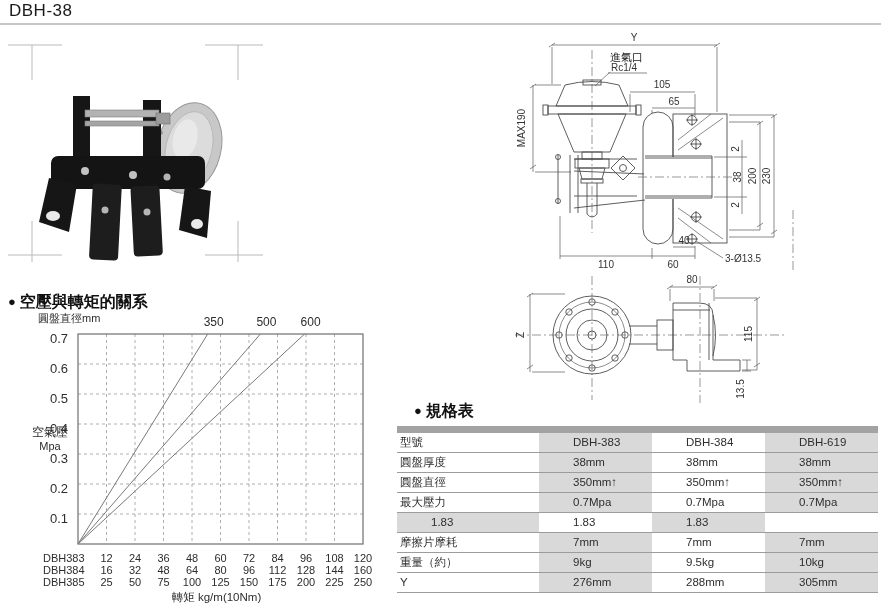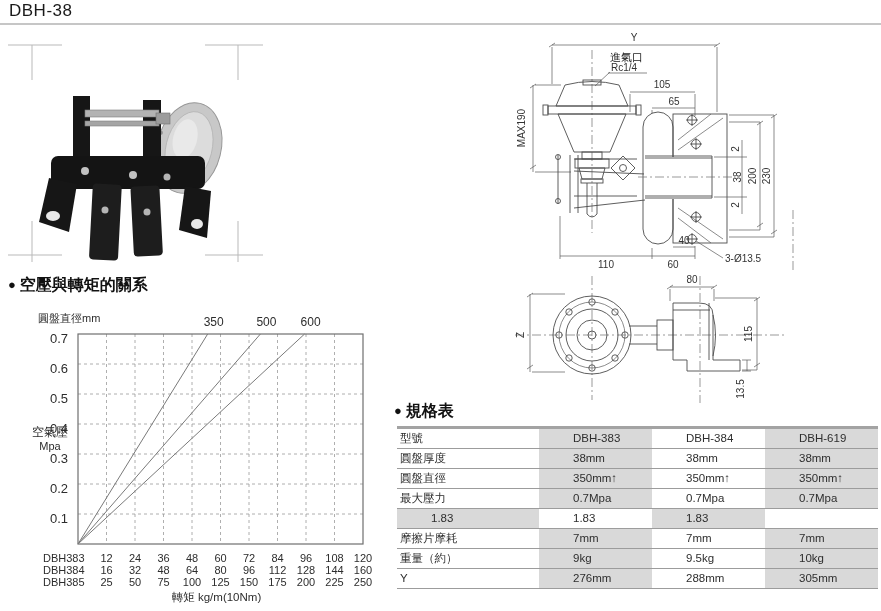--- a/index.html
+++ b/index.html
@@ -3,36 +3,36 @@
 <meta charset="utf-8">
 <style>
   html,body{margin:0;padding:0;background:#fff;}
   .page{position:relative;width:881px;height:611px;background:#ffffff;overflow:hidden;
         font-family:"Liberation Sans",sans-serif;color:#111;}
   .abs{position:absolute;}
   #page-title{left:9px;top:1px;font-size:17px;font-weight:500;letter-spacing:.5px;color:#1a1a1a;}
   #title-rule{left:0;top:23px;width:881px;height:2px;background:#c6c6c6;}
   .section-header{font-size:16px;font-weight:700;color:#111;white-space:nowrap;}
   .section-header .bullet{font-size:13px;vertical-align:1px;margin-right:4px;}
-  #chart-header{left:8px;top:275px;}
-  #table-header{left:394px;top:401px;font-family:Liberation Serif, serif;}
+  #chart-header{left:8px;top:292px;}
+  #table-header{left:414px;top:401px;font-family:Liberation Serif, serif;}
   
   svg text{font-family:"Liberation Sans",sans-serif;fill:#2d2d2d;}
   .grid{stroke:#9b9b9b;stroke-width:.8;stroke-dasharray:3 3;}
   .plotborder{fill:none;stroke:#6f6f6f;stroke-width:1.2;}
   .curve{stroke:#7a7a7a;stroke-width:1;}
   
   .dline{stroke:#4c4c4c;stroke-width:.9;fill:none;}
   .dthin{stroke:#5a5a5a;stroke-width:.7;fill:none;}
   .cline{stroke:#6f6f6f;stroke-width:.7;fill:none;stroke-dasharray:9 3 2 3;}
   .dtext{font-size:10px;fill:#333;}
   .dtext-cjk{font-size:11px;fill:#222;}
   .mask{fill:#ffffff;stroke:none;}
   
-  #spec-table{left:397px;top:426px;width:481px;border-top:3px solid #a3a3a3;}
+  #spec-table{left:397px;top:426px;width:481px;border-top:7px solid #a3a3a3;}
   .spec-row{display:grid;grid-template-columns:142px 113px 113px 113px;border-bottom:1px solid #9c9c9c;height:19px;}
   .cell{font-size:11.5px;line-height:19px;color:#2e2e2e;padding-left:3px;white-space:nowrap;overflow:hidden;}
   .cell.val{padding-left:34px;}
   .cell.shaded{background:#d9d9d9;}
   .cropmark{stroke:#b9b9b9;stroke-width:1;}
 </style>
 </head>
 <body>
 
 <div class="page">

